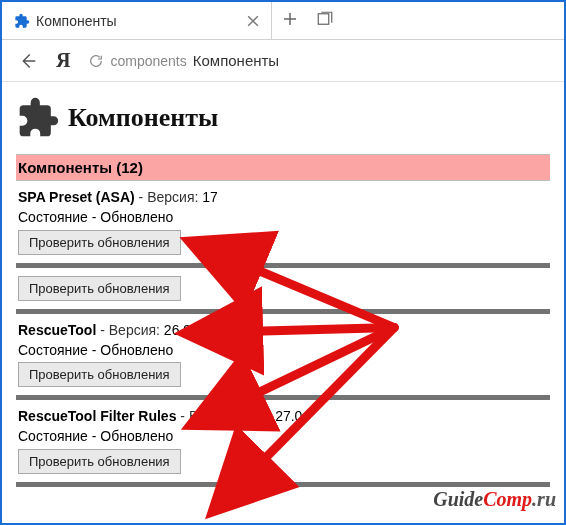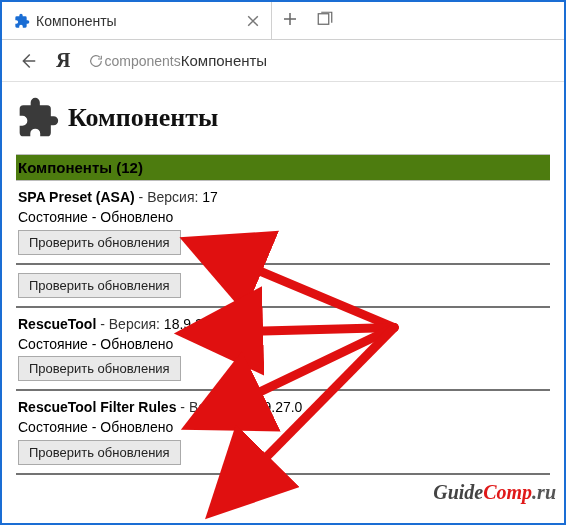--- a/index.html
+++ b/index.html
@@ -36,41 +36,41 @@
   .addrbar {
     display: flex;
     align-items: center;
     height: 42px;
     gap: 18px;
     padding: 0 14px;
     border-bottom: 1px solid #e0e0e0;
   }
   .nav-ic { color: #555; cursor: pointer; display: inline-flex; }
   .ya-letter { font: 600 20px "Segoe UI"; color: #333; }
-  .addrfield { flex: 1; display: flex; align-items: center; gap: 0; font-size: 14px; color: #888; }
+  .addrfield { flex: 1; display: flex; align-items: center; gap: 6px; font-size: 14px; color: #888; }
   .addrfield .host { color: #888; }
   .addrfield .caption { color: #333; font-size: 15px; }
   .content { padding: 14px; }
   .page-title-row { display: flex; align-items: center; gap: 8px; margin-bottom: 14px; }
   .page-title {
     font: 700 26px "Segoe UI";
     color: #111;
   }
   .puzzle-big { width: 44px; height: 44px; }
   .section-header {
     font-weight: 700;
     font-size: 15px;
     padding: 4px 2px;
     border-top: 1px solid #bdbdbd;
     border-bottom: 1px solid #bdbdbd;
-    background: #4d7c0f;
+    background: #fca5a5;
   }
   .component {
     padding: 6px 2px 8px 2px;
-    border-bottom: 2px solid #737373;
+    border-bottom: 5px solid #737373;
     font-size: 14px;
     line-height: 1.45;
   }
   .comp-name { font-weight: 700; }
   .dash { color: #333; }
   .update-btn {
     display: inline-block;
     margin-top: 2px;
     padding: 4px 10px;
     font: 13px Arial;
@@ -83,21 +83,21 @@
   .arrow-layer {
     position: absolute;
     left: 0; top: 0;
     width: 100%; height: 100%;
     pointer-events: none;
   }
 
   .watermark {
     position: absolute;
     right: 8px;
-    bottom: 19px;
+    bottom: 12px;
     font: italic 600 20px Georgia, serif;
     color: #444;
   }
   .watermark .accent { color: #e01919; }
   .watermark .tld { color: #555; font-style: italic; }
 </style>
 </head>
 <body>
 
 <div class="tabbar">
@@ -145,21 +145,21 @@
       <path fill="#3a3a3a" d="M20.5 11H19V7a2 2 0 0 0-2-2h-4V3.5a2.5 2.5 0 1 0-5 0V5H4a2 2 0 0 0-2 2v3.8h1.5a2.7 2.7 0 0 1 0 5.4H2V20a2 2 0 0 0 2 2h3.8v-1.5a2.7 2.7 0 0 1 5.4 0V22H17a2 2 0 0 0 2-2v-4h1.5a2.5 2.5 0 1 0 0-5z"></path>
     </svg>
     <h1 class="page-title">Компоненты</h1>
   </div>
 
   <div class="section-header">Компоненты (12)</div>
 
   <div id="components-list">
       <div class="component"><div><span class="comp-name">SPA Preset (ASA)</span><span class="dash"> - Версия: </span><span>17</span></div><div>Состояние - Обновлено</div><button class="update-btn">Проверить обновления</button></div>
       <div class="component"><button class="update-btn">Проверить обновления</button></div>
-      <div class="component"><div><span class="comp-name">RescueTool</span><span class="dash"> - Версия: </span><span>18.9.26.0</span></div><div>Состояние - Обновлено</div><button class="update-btn">Проверить обновления</button></div>
+      <div class="component"><div><span class="comp-name">RescueTool</span><span class="dash"> - Версия: </span><span>26.9.26.0</span></div><div>Состояние - Обновлено</div><button class="update-btn">Проверить обновления</button></div>
       <div class="component"><div><span class="comp-name">RescueTool Filter Rules</span><span class="dash"> - Версия: </span><span>18.9.27.0</span></div><div>Состояние - Обновлено</div><button class="update-btn">Проверить обновления</button></div>
     </div>
 </div>
 
 <svg class="arrow-layer" viewBox="0 0 566 525">
   <defs>
     <marker id="ah" markerWidth="10" markerHeight="10" refX="2" refY="5" orient="auto">
       <path d="M0 0 L10 5 L0 10 z" fill="#e01010"></path>
     </marker>
   </defs>

